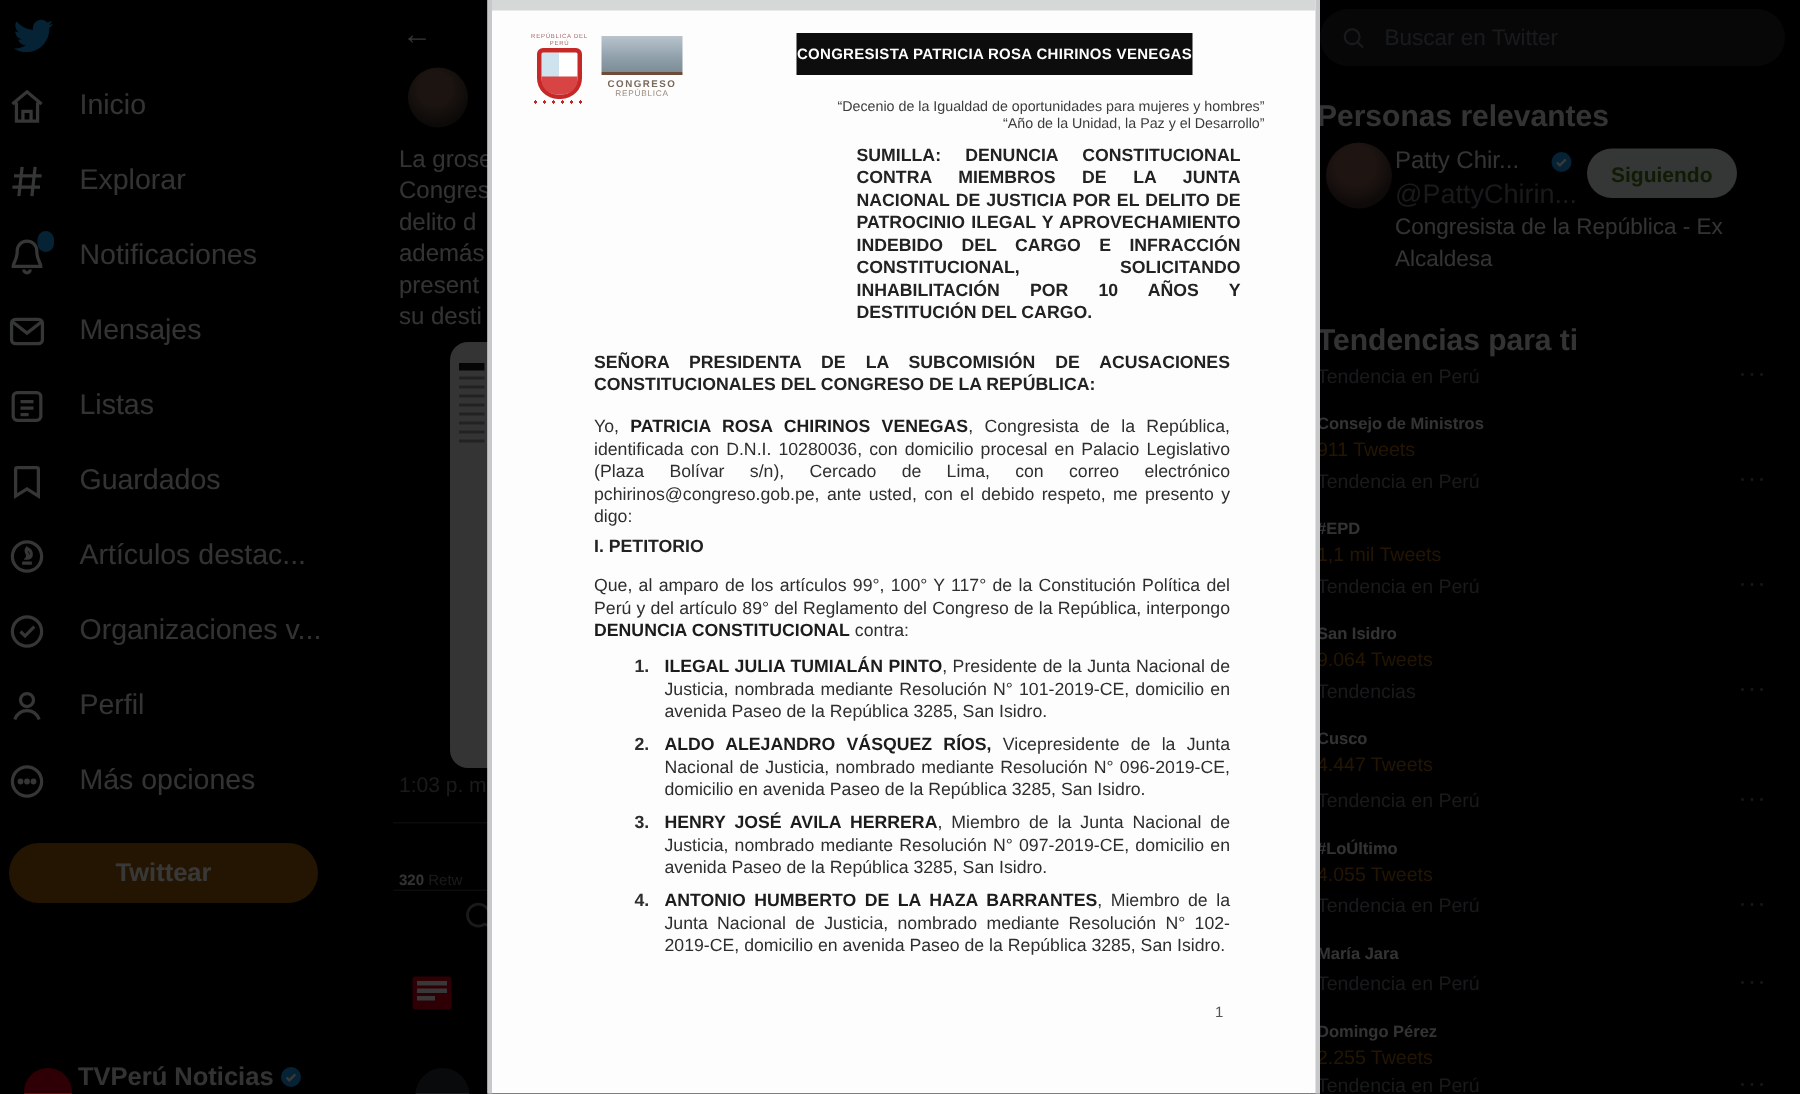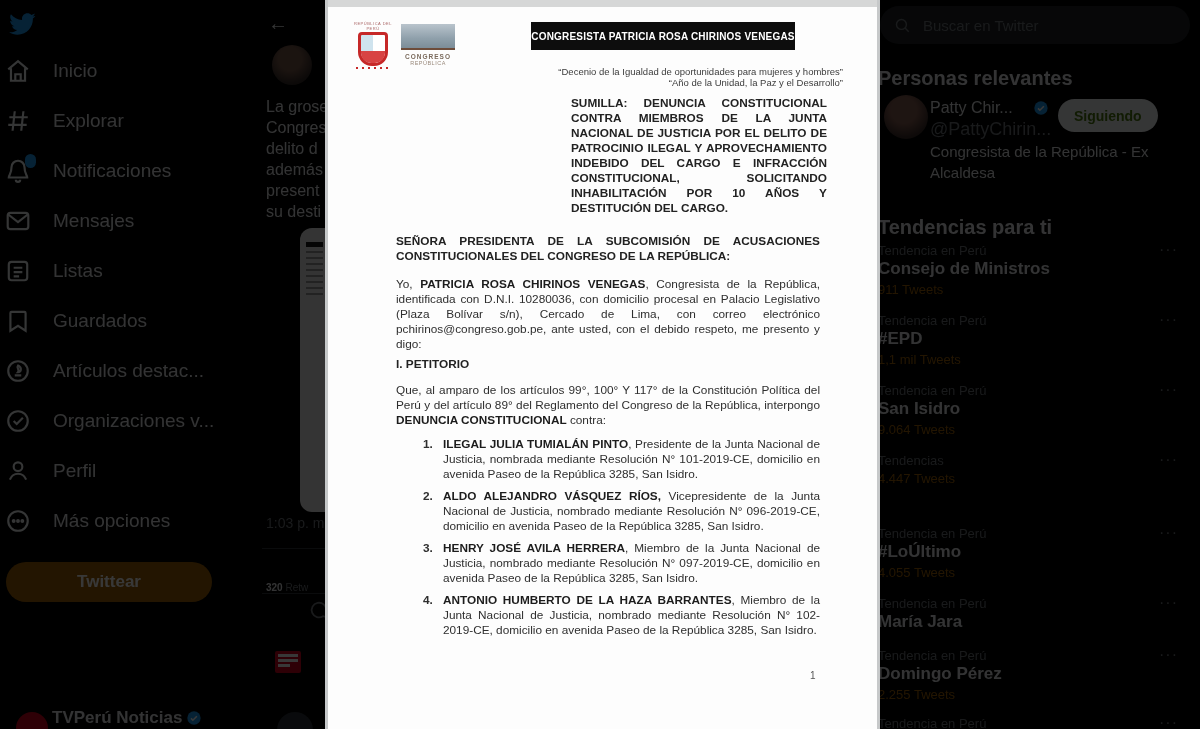--- a/index.html
+++ b/index.html
@@ -61,21 +61,21 @@
     background:radial-gradient(circle at 45% 35%, #8a5f52 0 35%, #42302c 70%, #241d1a 100%); }
   .p-name { position:absolute; left:930px; top:99px; font-size:16px; font-weight:normal; color:#e7e9ea;
     display:flex; align-items:center; gap:20px; white-space:nowrap; }
   .p-handle { position:absolute; left:930px; top:119px; font-size:18px; color:#71767b; white-space:nowrap; }
   .follow-btn { position:absolute; left:1058px; top:99px; height:33px; padding:0 16px; background:#eff3f4;
     color:#4d7c0f; border-radius:17px; font-size:14px; font-weight:bold; display:flex; align-items:center;
     cursor:pointer; }
   .p-bio { position:absolute; left:930px; top:141px; width:238px; font-size:15px; line-height:21px; color:#e7e9ea; }
   .trend { position:absolute; left:878px; width:300px; cursor:pointer; }
   .trend .tl { font-size:13px; color:#71767b; }
-  .trend .tn { font-size:17px; font-weight:bold; color:#e7e9ea; margin-top:1px; }
+  .trend .tn { font-size:11px; font-weight:bold; color:#e7e9ea; margin-top:19px; }
   .trend .tc { font-size:13px; color:#a16207; margin-top:3px; }
   .tmore { position:absolute; right:0; top:-2px; color:#71767b; font-size:16px; letter-spacing:1px; cursor:pointer; }
 
   
   #dim { position:absolute; inset:0; background:rgba(0,0,0,0.78); z-index:40; }
 
   
   #doc { position:absolute; left:325px; top:0; width:555px; height:729px; background:#fdfdfd; z-index:50;
     border-left:3px solid #c6c8c9; border-right:3px solid #c6c8c9; color:#2e2e2e; }
   .d-topband { position:absolute; left:0; top:0; width:100%; height:7px; background:#d6d7d7; }
@@ -273,20 +273,21 @@
   </div>
   <div class="trend" style="top:383px">
     <div class="tl">Tendencia en Perú</div>
     <span class="tmore">···</span>
     <div class="tn">San Isidro</div>
     <div class="tc">9.064 Tweets</div>
   </div>
   <div class="trend" style="top:453px">
     <div class="tl">Tendencias</div>
     <span class="tmore">···</span>
+    <div class="tn">Cusco</div>
     <div class="tc">4.447 Tweets</div>
   </div>
   <div class="trend" style="top:526px">
     <div class="tl">Tendencia en Perú</div>
     <span class="tmore">···</span>
     <div class="tn">#LoÚltimo</div>
     <div class="tc">4.055 Tweets</div>
   </div>
   <div class="trend" style="top:596px">
     <div class="tl">Tendencia en Perú</div>

